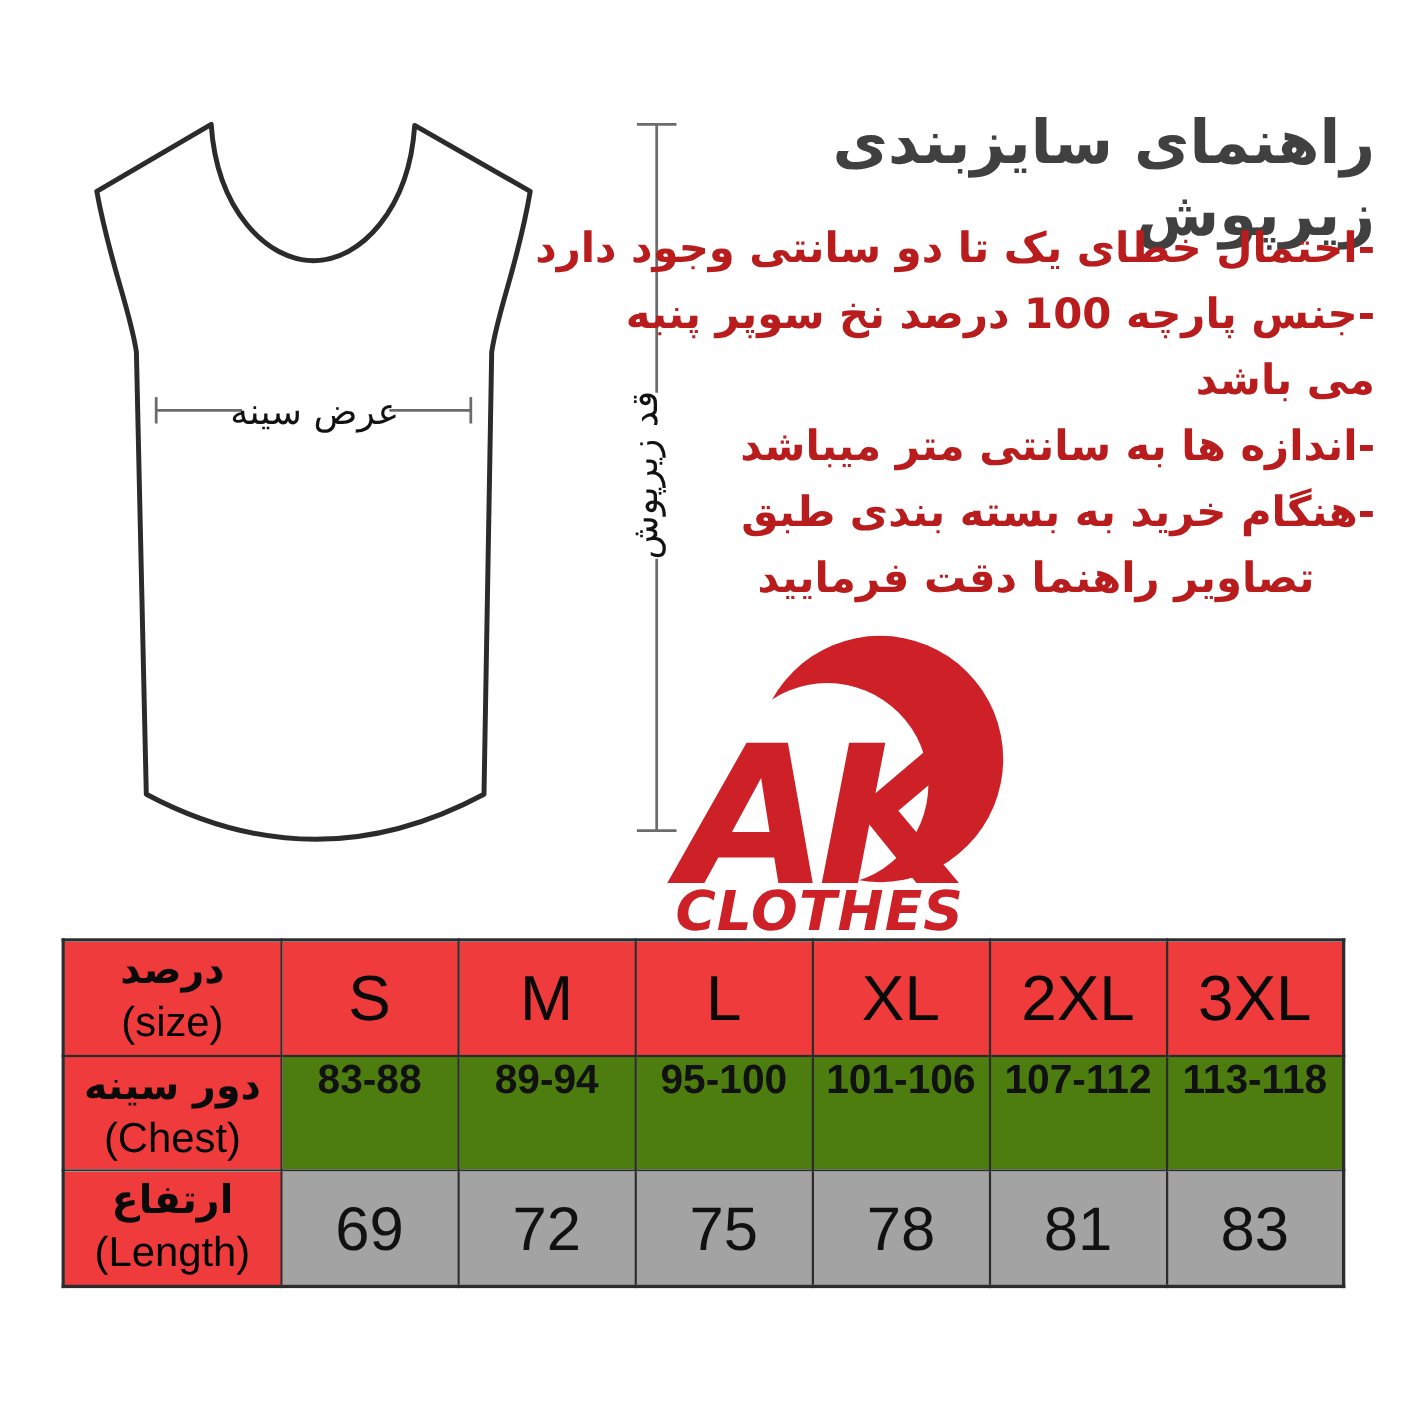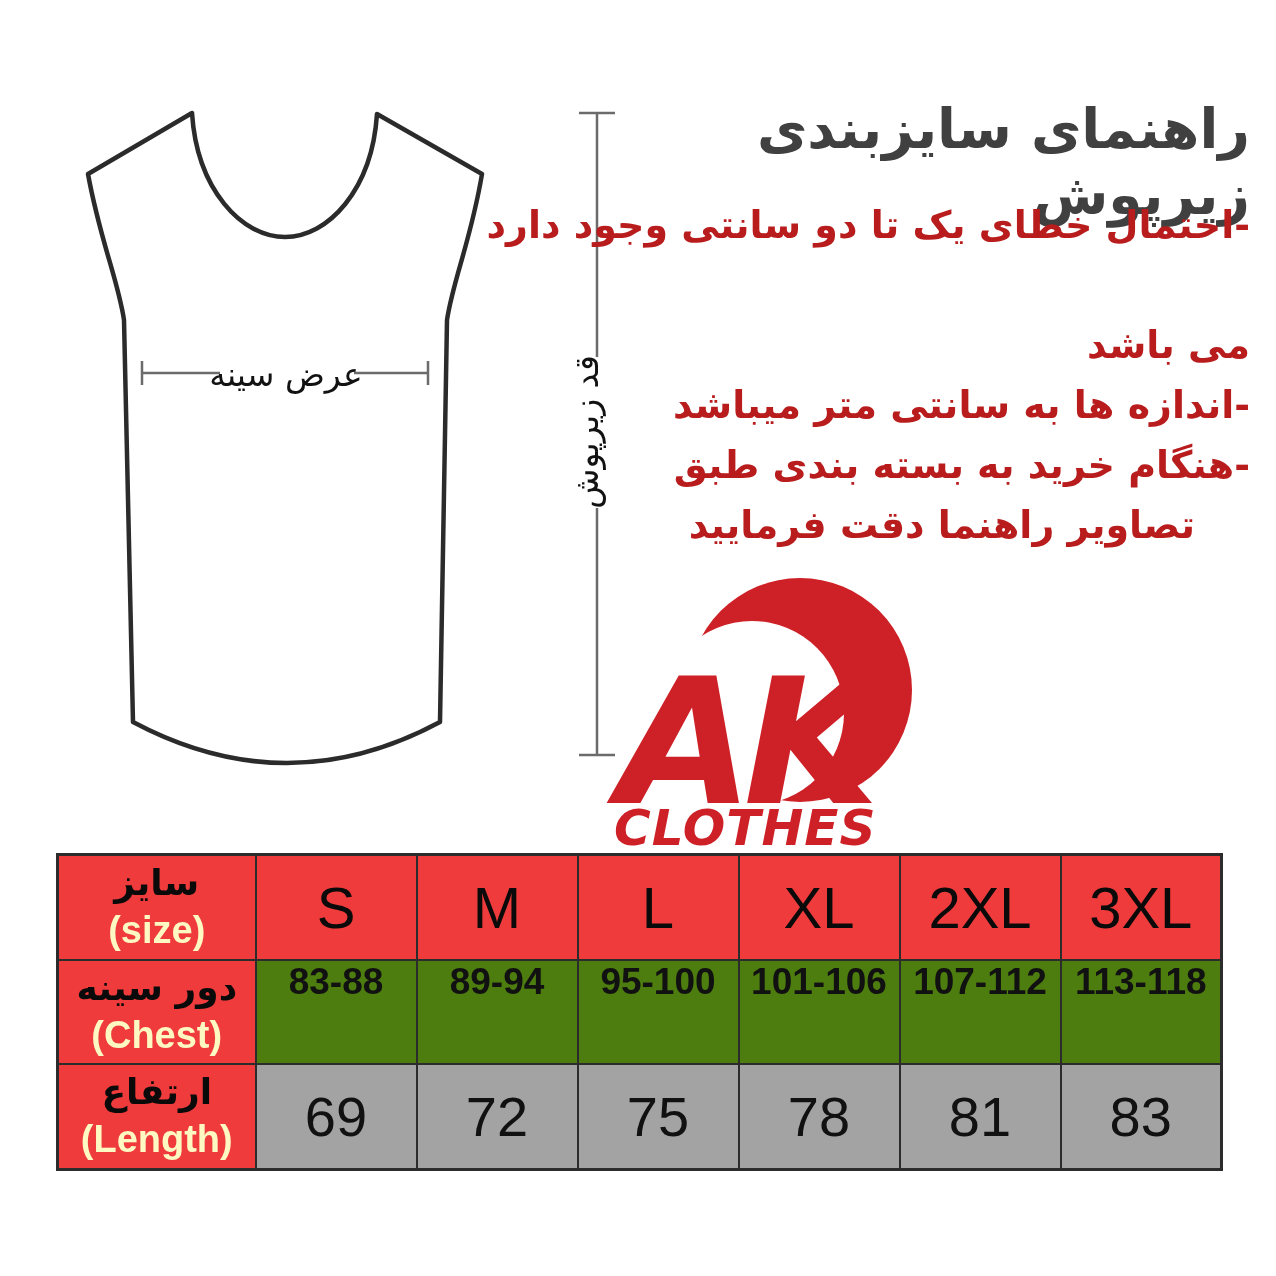--- a/index.html
+++ b/index.html
@@ -44,21 +44,21 @@
   }
   td.redcell{background:#ef3b3b;}
   tr.r-header td{height:103px;vertical-align:middle;}
   tr.r-chest td{height:102px;}
   tr.r-length td{height:103px;}
   .fa-label{
     display:block;direction:rtl;font-weight:700;font-size:36px;color:#0a0a0a;
     font-family:"DejaVu Sans",sans-serif;line-height:1.3;
   }
   .en-label{
-    display:block;font-weight:700;font-size:38px;color:#fef9c3;line-height:1.25;
+    display:block;font-weight:400;font-size:38px;color:#000000;line-height:1.25;
     font-family:"Liberation Sans","DejaVu Sans",sans-serif;
   }
   .size-letter{font-size:58px;font-weight:400;color:#0a0a0a;}
   td.chest-val{vertical-align:top;font-weight:700;font-size:37px;padding-top:4px;background:#4d7c0f;}
   td.len-val{vertical-align:middle;font-weight:400;font-size:56px;background:#a3a3a3;}
   td.label-col{vertical-align:middle;}
 </style>
 </head>
 <body>
 
@@ -90,20 +90,21 @@
       <line x1="9" y1="8" x2="45" y2="8"></line>
       <line x1="27" y1="8" x2="27" y2="252"></line>
       <line x1="27" y1="403" x2="27" y2="650"></line>
       <line x1="9" y1="650" x2="45" y2="650"></line>
     </g>
     <text x="16" y="327" transform="rotate(-90 16 327)" text-anchor="middle" dominant-baseline="central" direction="rtl" font-size="33" fill="#121212" font-family="DejaVu Sans, sans-serif">قد زیرپوش</text>
   </svg>
 
   <div class="title">راهنمای سایزبندی زیرپوش</div>
   <div class="note n0">-احتمال خطای یک تا دو سانتی وجود دارد</div>
+  <div class="note n1">-جنس پارچه 100 درصد نخ سوپر پنبه</div>
   <div class="note n3">-اندازه ها به سانتی متر میباشد</div>
   <div class="note n2">می باشد</div>
   <div class="note n4">-هنگام خرید به بسته بندی طبق</div>
   <div class="note n5">تصاویر راهنما دقت فرمایید</div>
 
   <svg class="logo-svg" width="360" height="300" viewBox="0 0 360 300">
     <circle cx="200" cy="125" r="112" fill="#ce2127"></circle>
     <circle cx="152" cy="148" r="92" fill="#ffffff"></circle>
     <text x="18" y="238" font-size="175" font-weight="bold" font-style="italic" letter-spacing="-10" fill="#ce2127" font-family="DejaVu Sans, sans-serif">AK</text>
     <text x="14" y="280" font-size="50" font-weight="bold" font-style="italic" letter-spacing="1" fill="#ce2127" font-family="DejaVu Sans, sans-serif">CLOTHES</text>
@@ -115,21 +116,21 @@
       <col style="width:161px">
         <col style="width:161px">
         <col style="width:161px">
       <col style="width:161px">
         <col style="width:161px">
         <col style="width:161px">
     </colgroup>
     <tbody>
         <tr class="r-header">
       <td class="redcell label-col">
-        <span class="fa-label">سایز</span>
+        <span class="fa-label">درصد</span>
         <span class="en-label">(size)</span>
       </td>
       <td class="redcell"><span class="size-letter">S</span></td>
       <td class="redcell"><span class="size-letter">M</span></td>
       <td class="redcell"><span class="size-letter">L</span></td>
       <td class="redcell"><span class="size-letter">XL</span></td>
       <td class="redcell"><span class="size-letter">2XL</span></td>
       <td class="redcell"><span class="size-letter">3XL</span></td>
     </tr>
     <tr class="r-chest">

